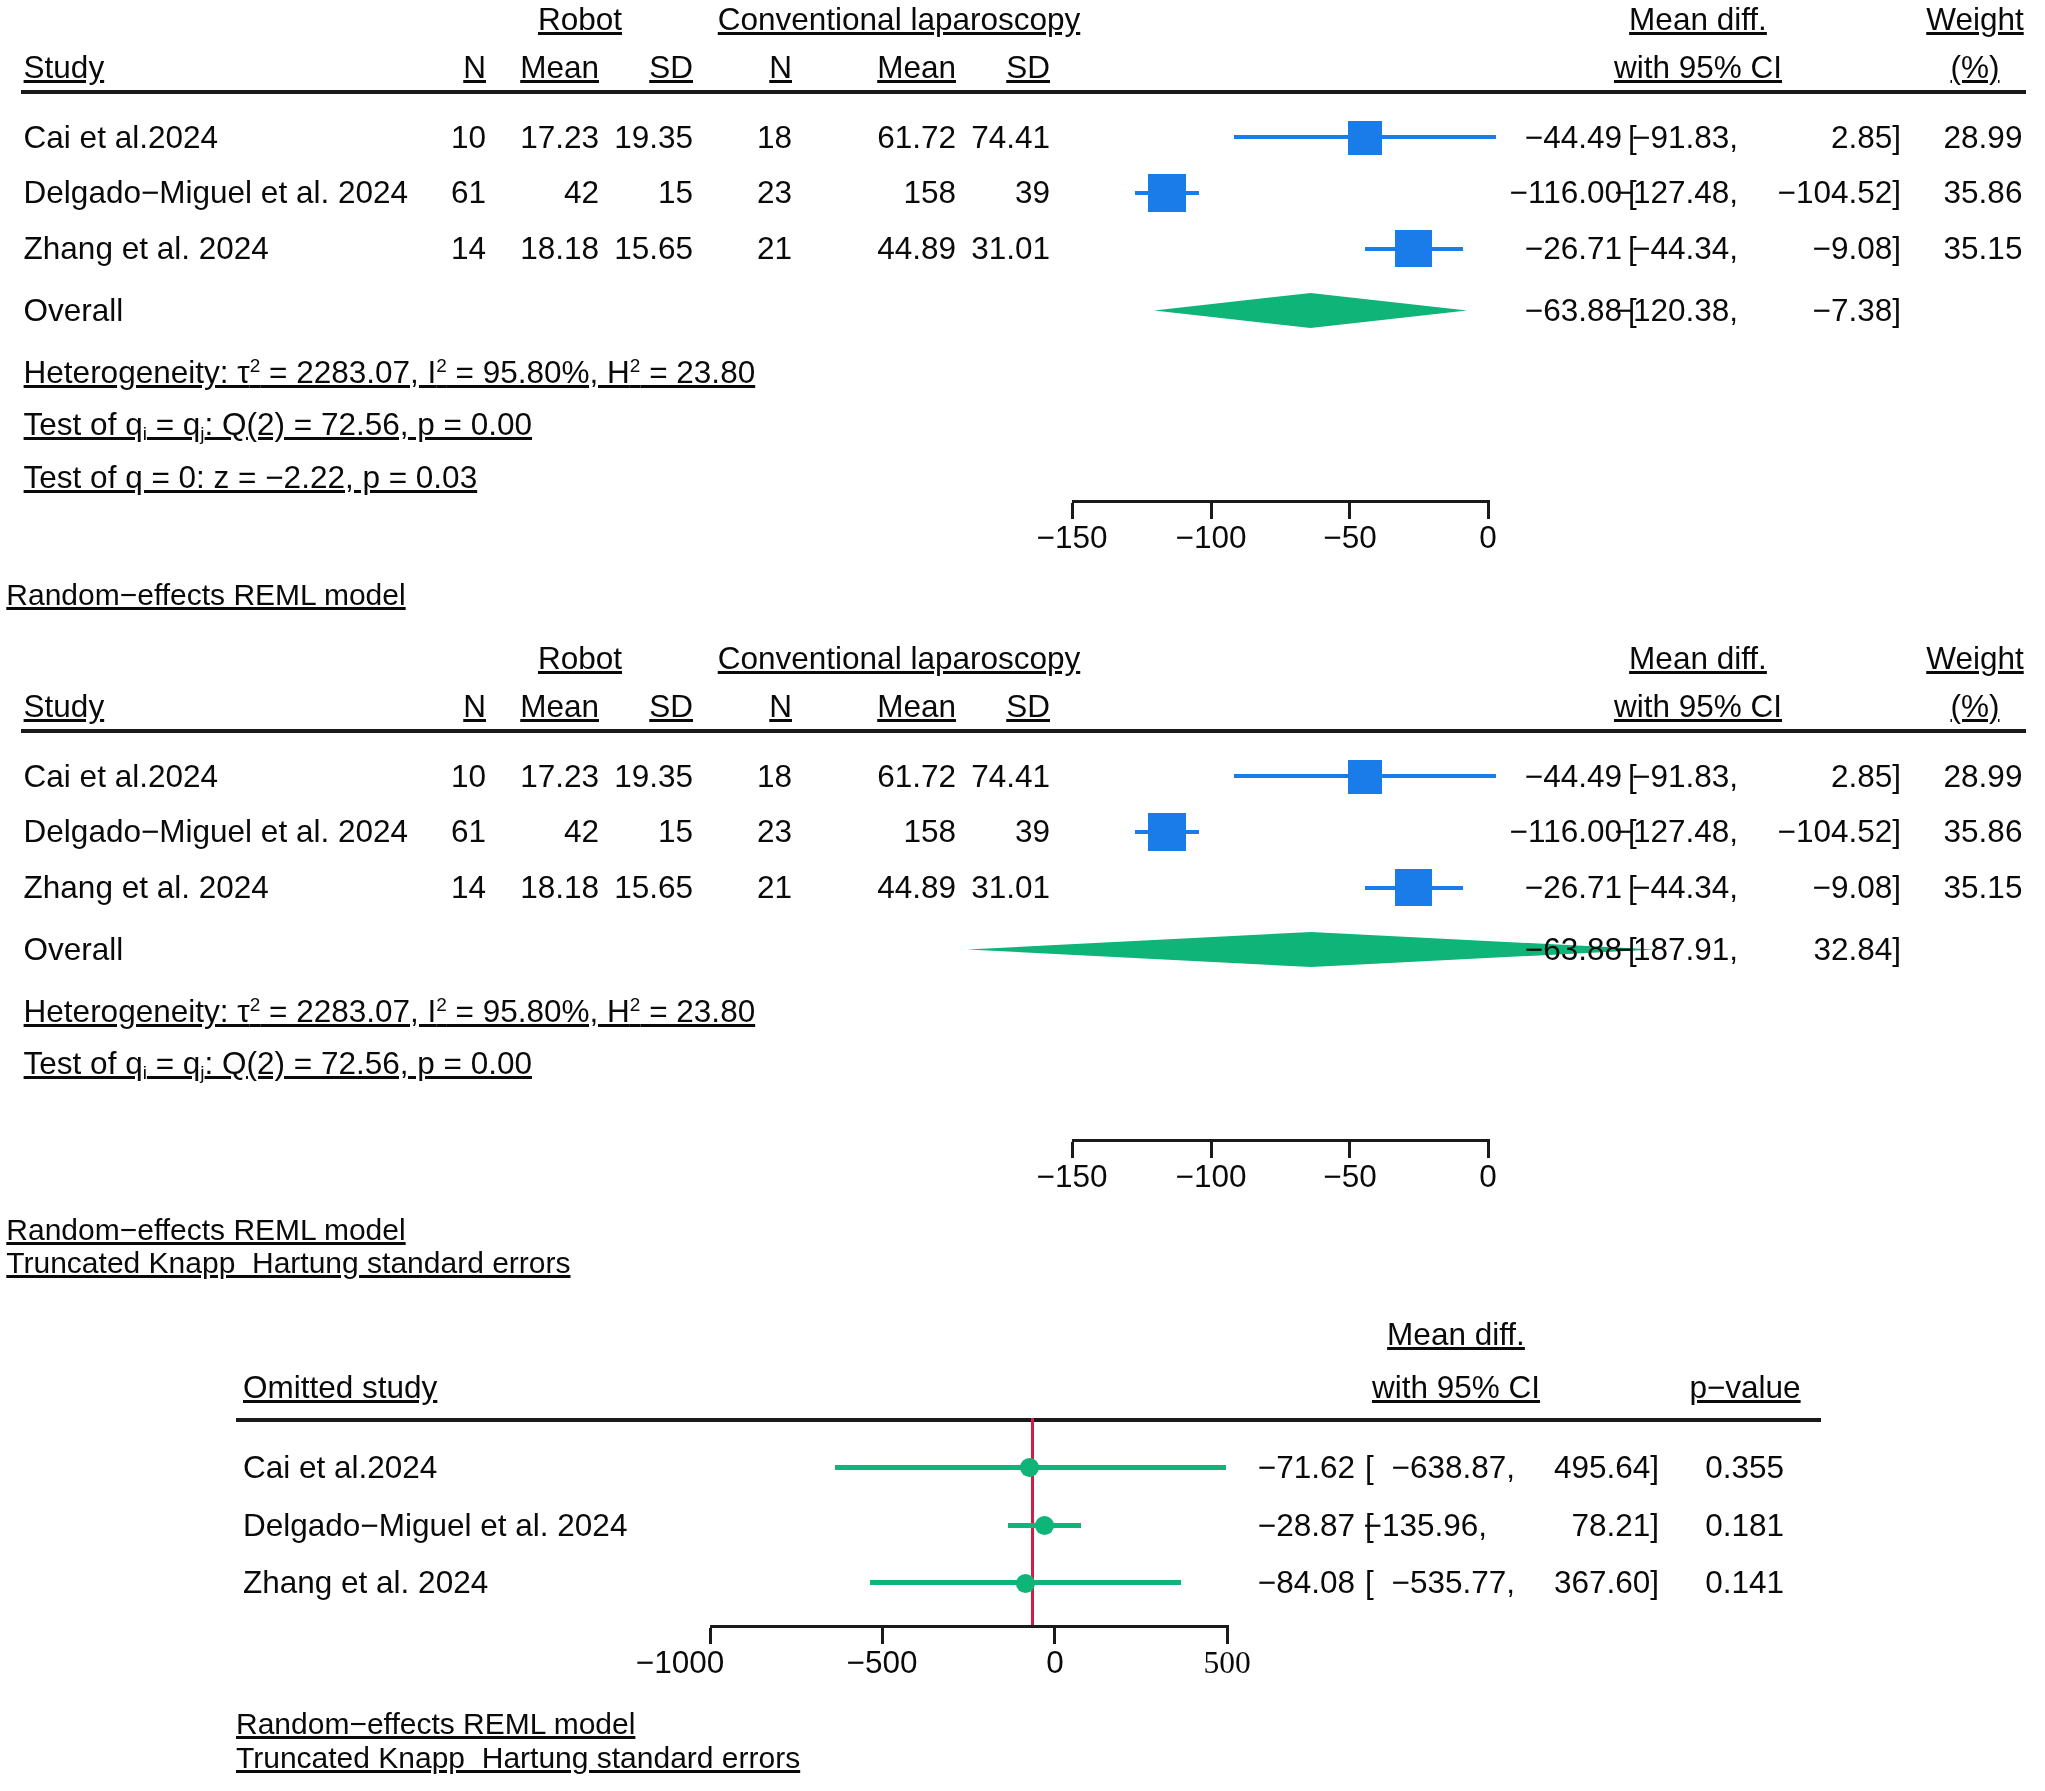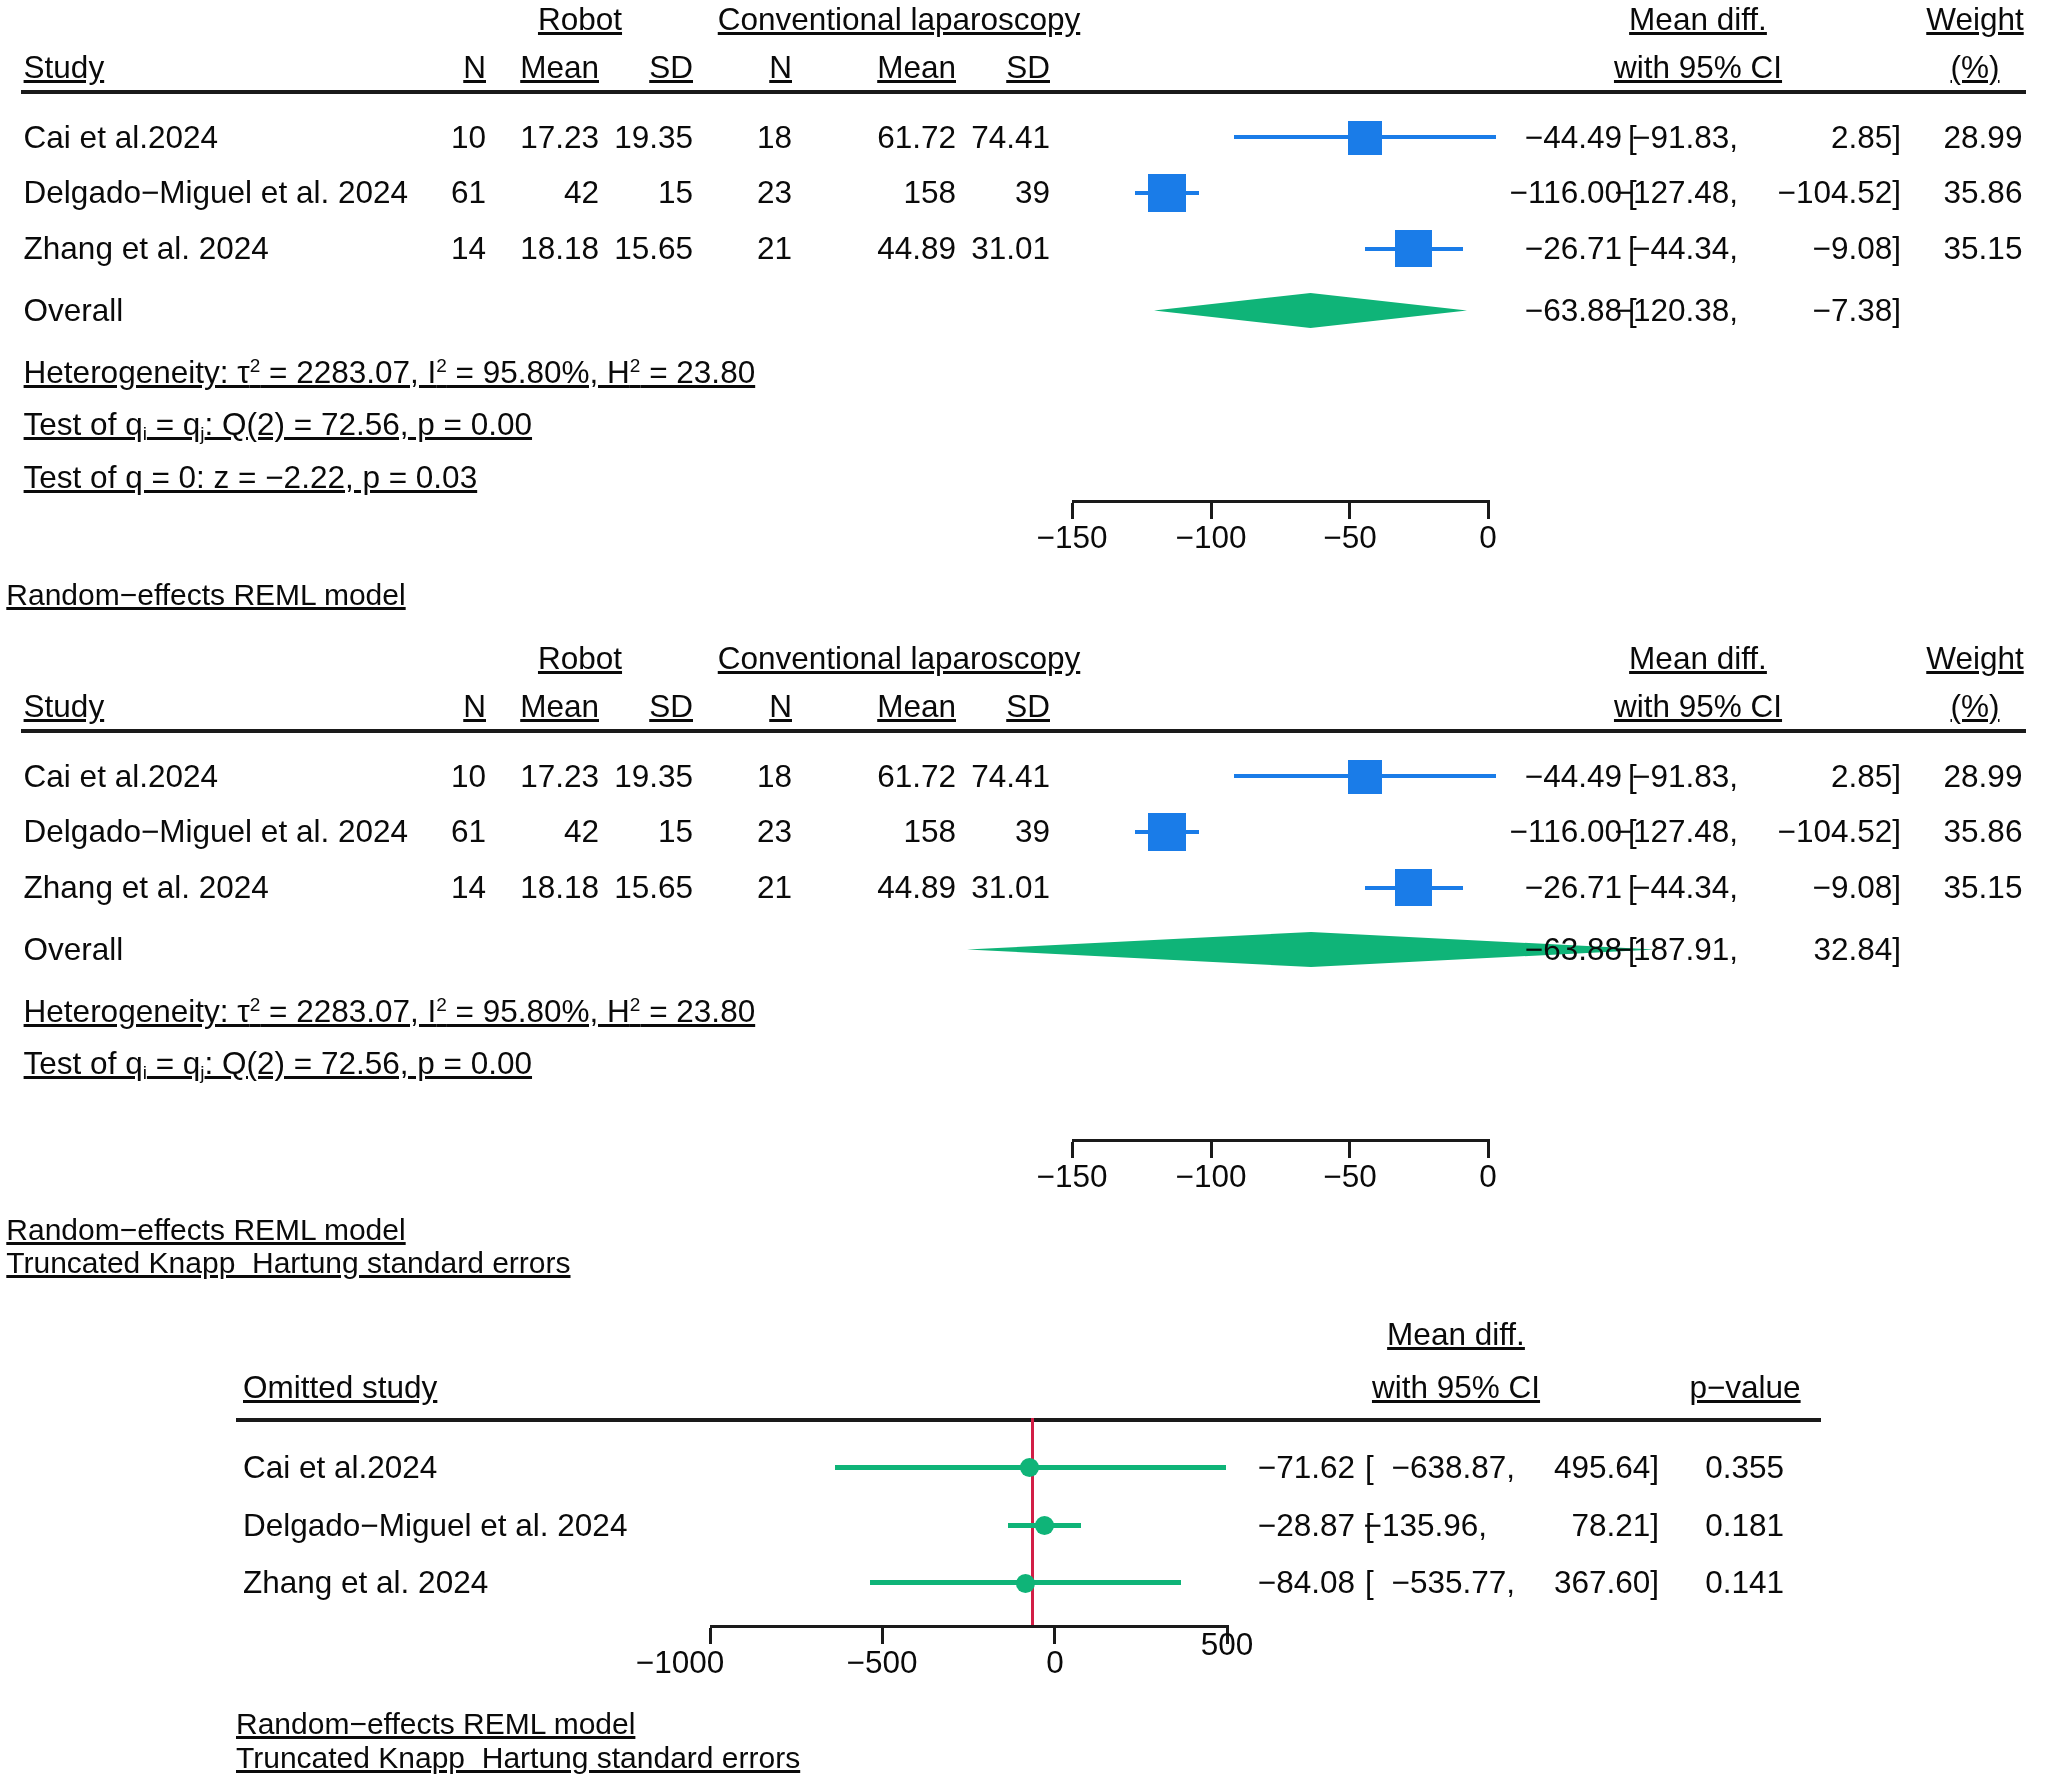--- a/index.html
+++ b/index.html
@@ -235,18 +235,18 @@
     </div>
   <div id="p3axis">
       <div class="axline" style="left: 710px; top: 349px; width: 519px; background: rgb(26, 26, 26);"></div>
       <div class="tick" style="left: 709px; top: 352px; background: rgb(26, 26, 26);"></div>
       <div class="ticklab" style="left: 680px; top: 371px;">−1000</div>
       <div class="tick" style="left: 881px; top: 352px; background: rgb(26, 26, 26);"></div>
       <div class="ticklab" style="left: 882px; top: 371px;">−500</div>
       <div class="tick" style="left: 1053px; top: 352px; background: rgb(26, 26, 26);"></div>
       <div class="ticklab" style="left: 1055px; top: 371px;">0</div>
       <div class="tick" style="left: 1226px; top: 352px; background: rgb(26, 26, 26);"></div>
-      <div class="ticklab" style="left: 1227px; top: 353px;">500</div>
+      <div class="ticklab" style="left: 1227px; top: 371px; font-family: Liberation Serif, serif;">500</div>
     </div>
   <div class="abs note" style="left:236px;top:431px">Random−effects REML model</div>
   <div class="abs note" style="left:236px;top:465px">Truncated Knapp  Hartung standard errors</div>
 </section>
 
 
 </body></html>

